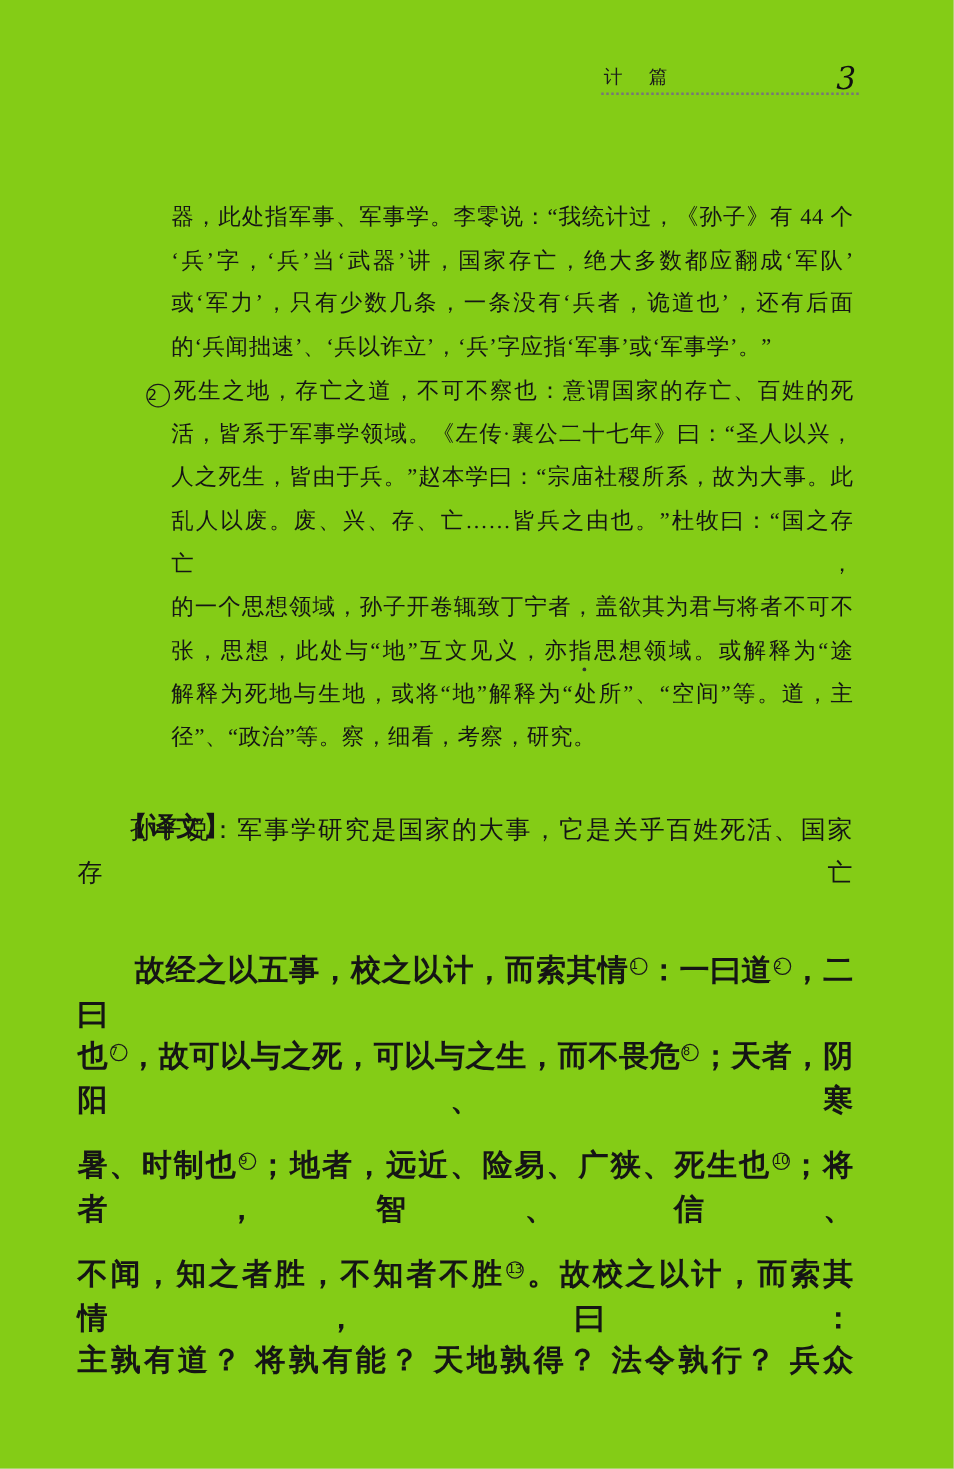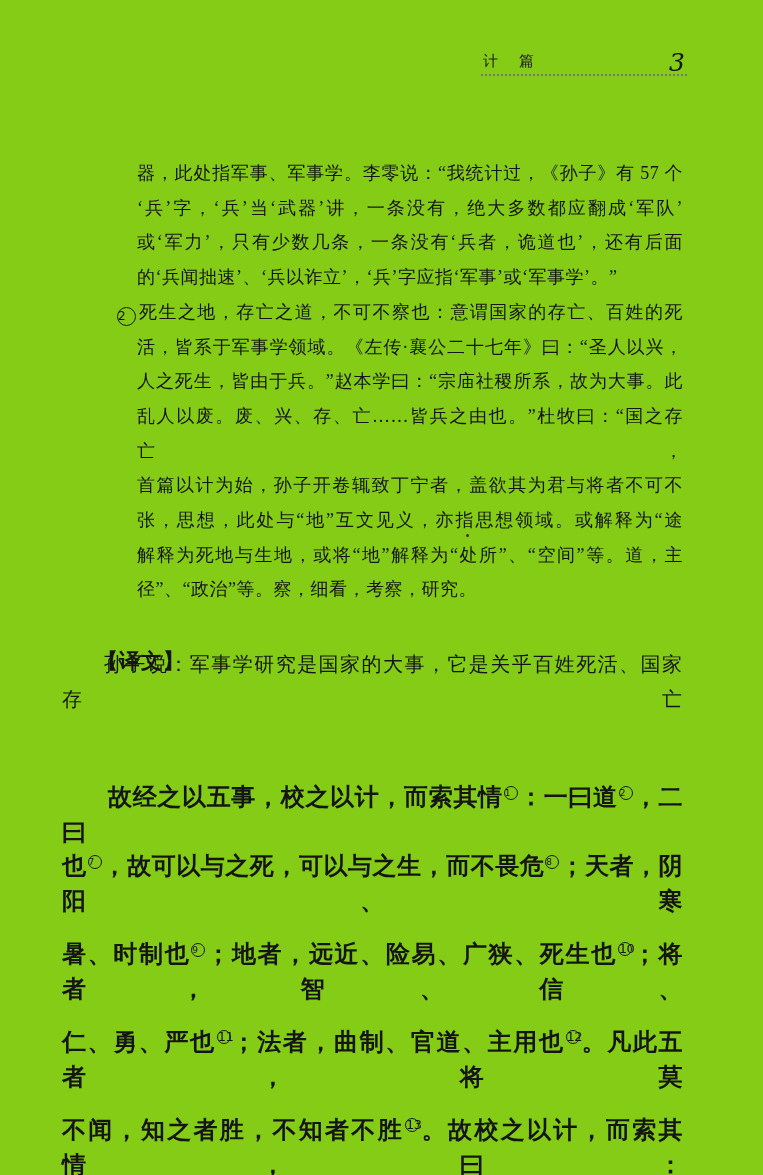--- a/index.html
+++ b/index.html
@@ -86,21 +86,21 @@
   .main-text {
     position: absolute;
     left: 62px;
     top: 760px;
     width: 621px;
     font-size: 24px;
     font-weight: 700;
     line-height: 34.5px;
     letter-spacing: 0.5px;
   }
-  .main-text .line.first { text-indent: 46px; margin-top: 20px; }
+  .main-text .line.first { text-indent: 46px; }
 
   
   .circ {
     display: inline-block;
     box-sizing: border-box;
     border: 1px solid #1a1a1a;
     border-radius: 50%;
     text-align: center;
     font-family: "DejaVu Sans", sans-serif;
     font-weight: 400;
@@ -108,21 +108,21 @@
     text-indent: 0;
   }
   .circ.sup {
     width: 14px;
     height: 14px;
     line-height: 12px;
     font-size: 9px;
     vertical-align: 9px;
     margin: 0 1px;
   }
-  .circ.sup.two { font-size: 13px; letter-spacing: -0.5px; margin-top: 24px; }
+  .circ.sup.two { font-size: 10px; letter-spacing: -0.5px; margin-top: 24px; }
   .circ.inline {
     width: 19px;
     height: 19px;
     line-height: 17px;
     font-size: 12px;
     vertical-align: -2px;
     margin-right: 2px;
   }
 
   .ink-speck {
@@ -139,44 +139,43 @@
 <body>
 
 <div class="page">
 
   <div class="running-head">
     <span class="chapter-title">计　篇</span>
     <span class="folio-number">3</span>
   </div>
 
   <div class="notes">
-      <div class="line first">器，此处指军事、军事学。李零说：“我统计过，《孙子》有 57 个</div>
-      <div class="line">‘兵’字，‘兵’当‘武器’讲，一条没有，绝大多数都应翻成‘军队’</div>
+      <div class="line first">器，此处指军事、军事学。李零说：“我统计过，《孙子》有 44 个</div>
+      <div class="line">‘兵’字，‘兵’当‘武器’讲，国家存亡，绝大多数都应翻成‘军队’</div>
       <div class="line">或‘军力’，只有少数几条，一条没有‘兵者，诡道也’，还有后面</div>
       <div class="line last">的‘兵闻拙速’、‘兵以诈立’，‘兵’字应指‘军事’或‘军事学’。”</div>
       <div class="line first marker-line"><span class="circ inline">2</span>死生之地，存亡之道，不可不察也：意谓国家的存亡、百姓的死</div>
       <div class="line">活，皆系于军事学领域。《左传·襄公二十七年》曰：“圣人以兴，</div>
       <div class="line">人之死生，皆由于兵。”赵本学曰：“宗庙社稷所系，故为大事。此</div>
       <div class="line">乱人以废。废、兴、存、亡……皆兵之由也。”杜牧曰：“国之存亡，</div>
-      <div class="line">首篇以计为始，孙子开卷辄致丁宁者，盖欲其为君与将者不可不</div>
+      <div class="line">的一个思想领域，孙子开卷辄致丁宁者，盖欲其为君与将者不可不</div>
       <div class="line">张，思想，此处与“地”互文见义，亦指思想领域。或解释为“途</div>
       <div class="line">解释为死地与生地，或将“地”解释为“处所”、“空间”等。道，主</div>
       <div class="line last">径”、“政治”等。察，细看，考察，研究。</div>
     </div>
 
   <div class="translation-label">【译文】</div>
 
   <div class="translation">
       <div class="line first">孙子说：军事学研究是国家的大事，它是关乎百姓死活、国家存亡</div>
     </div>
 
   <div class="main-text">
       <div class="line first">故经之以五事，校之以计，而索其情<span class="circ sup">1</span>：一曰道<span class="circ sup">2</span>，二曰</div>
       <div class="line">也<span class="circ sup">7</span>，故可以与之死，可以与之生，而不畏危<span class="circ sup">8</span>；天者，阴阳、寒</div>
       <div class="line">暑、时制也<span class="circ sup">9</span>；地者，远近、险易、广狭、死生也<span class="circ sup two">10</span>；将者，智、信、</div>
-      <div class="line">仁、勇、严也<span class="circ sup two">11</span>；法者，曲制、官道、主用也<span class="circ sup two">12</span>。凡此五者，将莫</div>
       <div class="line">不闻，知之者胜，不知者不胜<span class="circ sup two">13</span>。故校之以计，而索其情，曰：</div>
       <div class="line">主孰有道？ 将孰有能？ 天地孰得？ 法令孰行？ 兵众</div>
     </div>
 
   <div class="ink-speck"></div>
 
 </div>
 
 </body></html>

